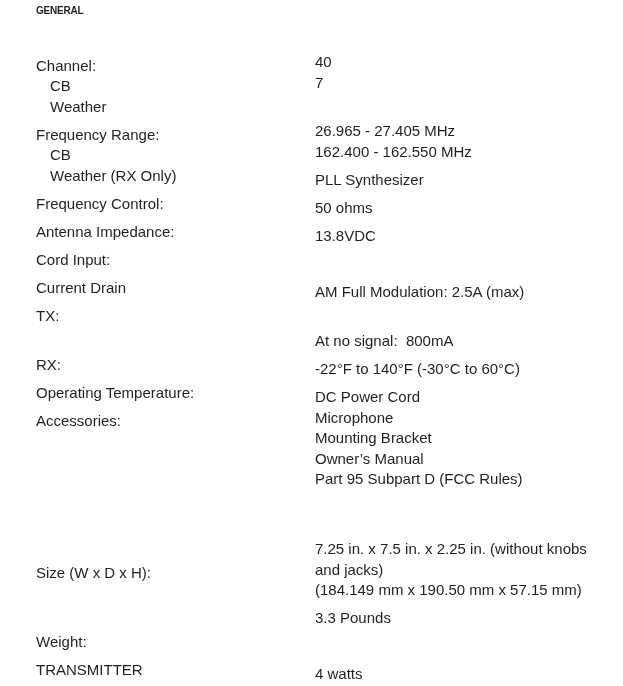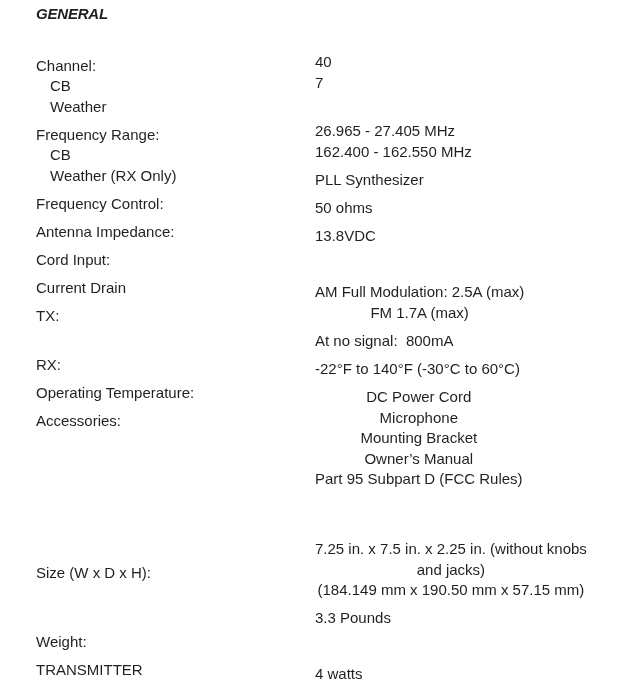--- a/index.html
+++ b/index.html
@@ -4,28 +4,28 @@
 <style>
   html, body { margin: 0; padding: 0; background: #ffffff; }
   body {
     width: 623px; height: 686px; overflow: hidden; position: relative;
     font-family: "Liberation Sans", "DejaVu Sans", sans-serif;
     color: #231f20;
     font-size: 15px;
   }
   .heading {
     position: absolute; left: 36px; top: 5px;
-    font-weight: bold; font-style: italic; font-size: 15px;
+    font-weight: bold; font-size: 10px;
     letter-spacing: -0.2px;
   }
   .row { position: absolute; left: 0; width: 623px; }
   .label { position: absolute; left: 36px; white-space: nowrap; line-height: 20.5px; margin-top: 24px; }
   .label.sub { left: 50px; }
   .value { position: absolute; left: 315px; white-space: nowrap; line-height: 20.5px; }
-  .value div { height: 20.5px; text-align: center; }
+  .value div { height: 20.5px; }
 </style>
 </head>
 <body>
 
 <div class="heading">GENERAL</div>
 
 <div class="row" style="top:32px">
   <span class="label">Channel:</span>
 </div>
 <div class="row" style="top:52px">
@@ -61,21 +61,20 @@
   <span class="label">Cord Input:</span>
   <span class="value">13.8VDC</span>
 </div>
 <div class="row" style="top:254px">
   <span class="label">Current Drain</span>
 </div>
 <div class="row" style="top:282px">
   <span class="label">TX:</span>
   <div class="value">
     <div>AM Full Modulation: 2.5A (max)</div>
-    <div>FM 1.7A (max)</div>
   </div>
 </div>
 <div class="row" style="top:331px">
   <span class="label">RX:</span>
   <span class="value" style="white-space:pre">At no signal:  800mA</span>
 </div>
 <div class="row" style="top:359px">
   <span class="label">Operating Temperature:</span>
   <span class="value">-22°F to 140°F (-30°C to 60°C)</span>
 </div>

